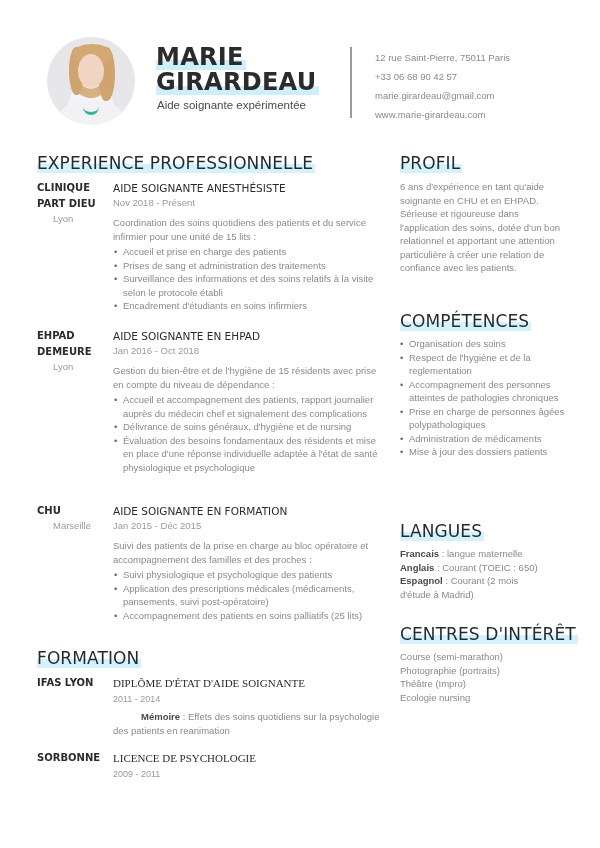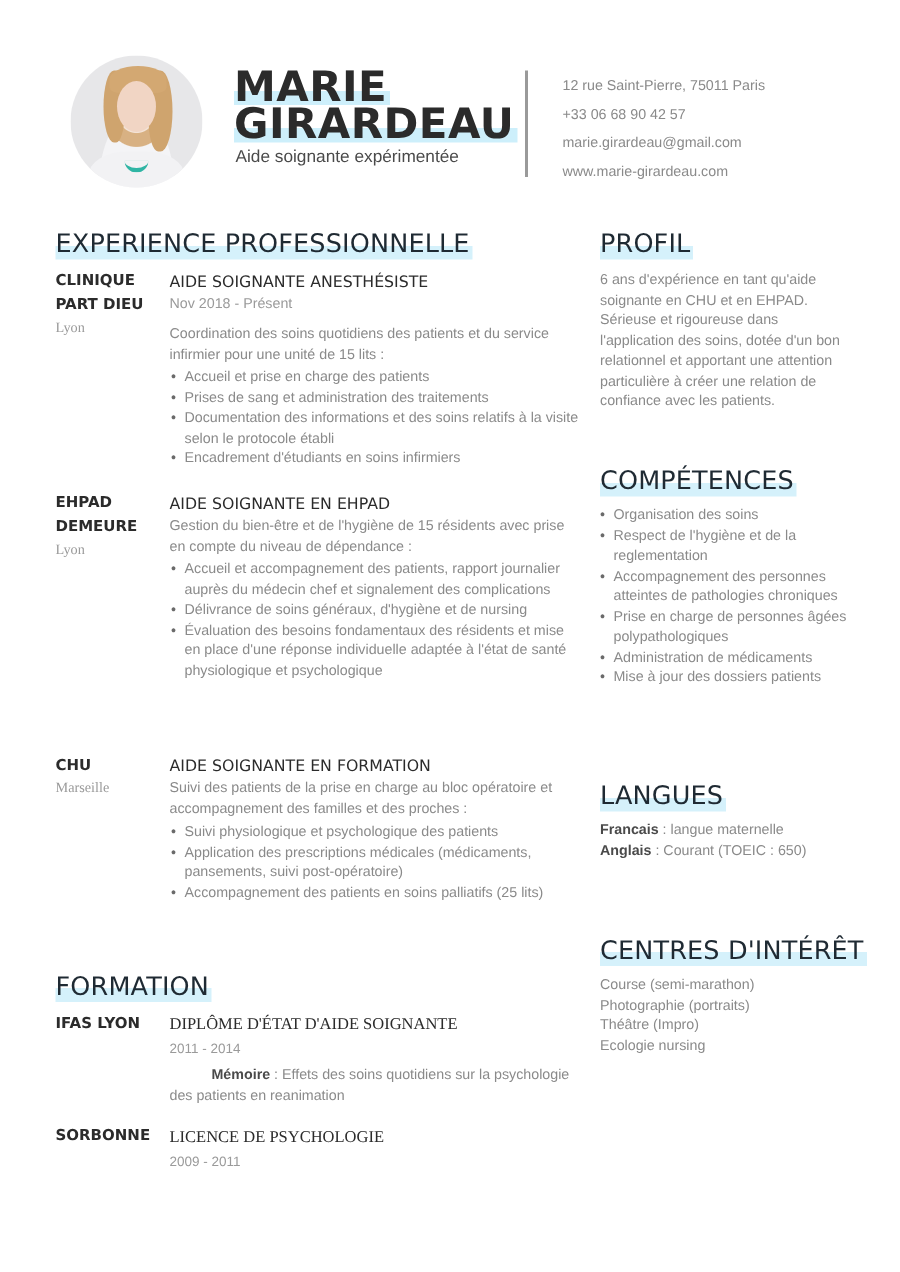--- a/index.html
+++ b/index.html
@@ -13,33 +13,33 @@
                 radial-gradient(ellipse at 50% 100%, #f4f4f6 0 40%, transparent 41%),
                 #e7e7e9;
     overflow: hidden; }
   .photo .face { position: absolute; left: 31px; top: 17px; width: 26px; height: 34px; border-radius: 50%; background: #f1d5c4; }
   .photo .hair-l { position: absolute; left: 22px; top: 10px; width: 14px; height: 48px; border-radius: 50% 30% 40% 50%; background: #cfa46e; }
   .photo .hair-r { position: absolute; left: 52px; top: 10px; width: 16px; height: 54px; border-radius: 30% 50% 50% 40%; background: #cfa46e; }
   .photo .hair-t { position: absolute; left: 26px; top: 7px; width: 38px; height: 18px; border-radius: 50% 50% 20% 20%; background: #d3a872; }
   .photo .shirt { position: absolute; left: 12px; top: 64px; width: 64px; height: 40px; border-radius: 40% 40% 0 0; background: #f2f2f4; }
   .photo .necklace { position: absolute; left: 36px; top: 70px; width: 16px; height: 8px; border-radius: 0 0 8px 8px; border-bottom: 3px solid #2fb5a4; }
 
-  .name { position: absolute; left: 156px; top: 45px; font-family: "DejaVu Sans", sans-serif; font-weight: bold; font-size: 28px; line-height: 25px; color: #2b2b2b; letter-spacing: 0.3px; }
+  .name { position: absolute; left: 156px; top: 45px; font-family: "DejaVu Sans", sans-serif; font-weight: bold; font-size: 24px; line-height: 25px; color: #2b2b2b; letter-spacing: 0.3px; }
   .name span { display: inline-block; background: linear-gradient(to bottom, transparent 62%, #cdeffb 62%, #cdeffb 100%); padding-right: 2px; }
   .subtitle { position: absolute; left: 157px; top: 99px; font-size: 11.5px; color: #4a4a4a; }
 
   .divider-v { position: absolute; left: 350px; top: 47px; width: 1.5px; height: 71px; background: #9a9a9a; }
   .contact { position: absolute; left: 375px; top: 48px; font-size: 9.5px; line-height: 19px; color: #8a8a8a; }
 
   .section-title { position: absolute; font-family: "DejaVu Sans", sans-serif; font-size: 17px; color: #1f2a33; letter-spacing: 0.1px; }
   .section-title span { background: linear-gradient(to bottom, transparent 55%, #d5f1fb 55%, #d5f1fb 100%); padding-right: 2px; }
 
   .exp { position: absolute; left: 37px; width: 350px; }
   .exp .org { position: absolute; left: 0; top: 0; width: 70px; font-family: "DejaVu Sans", sans-serif; font-weight: bold; font-size: 10px; line-height: 16px; color: #2b2b2b; }
-  .exp .city { display: block; font-family: Liberation Serif, serif; font-weight: normal; font-size: 9.5px; color: #9a9a9a; line-height: 14px; }
+  .exp .city { display: block; font-family: Liberation Sans, sans-serif; font-weight: normal; font-size: 9.5px; color: #9a9a9a; line-height: 14px; margin-left: 16px; }
   .exp .body { position: absolute; left: 76px; top: 0; width: 276px; }
   .exp .role { font-family: "DejaVu Sans", sans-serif; font-size: 10.5px; line-height: 16px; color: #2b2b2b; }
   .exp .dates { font-size: 9.5px; color: #9a9a9a; line-height: 14px; margin-bottom: 6px; }
   .exp .desc { font-size: 9.5px; line-height: 13.5px; color: #8a8a8a; }
   .exp ul { list-style: none; margin-top: 2px; }
   .exp li { font-size: 9.5px; line-height: 13.5px; color: #8a8a8a; padding-left: 10px; position: relative; }
   .exp li::before { content: "•"; position: absolute; left: 1px; top: 0; color: #6a6a6a; }
 
   .edu { position: absolute; left: 37px; width: 350px; }
   .edu .org { position: absolute; left: 0; top: 0; font-family: "DejaVu Sans", sans-serif; font-weight: bold; font-size: 10px; line-height: 16px; color: #2b2b2b; }
@@ -92,50 +92,52 @@
     <span>PART DIEU</span>
     <span class="city">Lyon</span>
   </div>
   <div class="body">
     <div class="role">AIDE SOIGNANTE ANESTHÉSISTE</div>
     <div class="dates">Nov 2018 - Présent</div>
     <div class="desc">Coordination des soins quotidiens des patients et du service infirmier pour une unité de 15 lits :</div>
     <ul>
       <li>Accueil et prise en charge des patients</li>
       <li>Prises de sang et administration des traitements</li>
-      <li>Documentation des informations et des soins relatifs à la visite selon le protocole établi</li>
+      <li>Surveillance des informations et des soins relatifs à la visite selon le protocole établi</li>
       <li>Encadrement d'étudiants en soins infirmiers</li>
     </ul>
   </div>
 </div>
 
 <div class="exp" style="top:328px;">
   <div class="org">
     <span>EHPAD</span><br>
     <span>DEMEURE</span>
     <span class="city">Lyon</span>
   </div>
   <div class="body">
     <div class="role">AIDE SOIGNANTE EN EHPAD</div>
+    <div class="dates">Jan 2016 - Oct 2018</div>
     <div class="desc">Gestion du bien-être et de l'hygiène de 15 résidents avec prise en compte du niveau de dépendance :</div>
     <ul>
       <li>Accueil et accompagnement des patients, rapport journalier auprès du médecin chef et signalement des complications</li>
       <li>Délivrance de soins généraux, d'hygiène et de nursing</li>
       <li>Évaluation des besoins fondamentaux des résidents et mise en place d'une réponse individuelle adaptée à l'état de santé physiologique et psychologique</li>
     </ul>
   </div>
 </div>
 
 <div class="exp" style="top:503px;">
   <div class="org">
     <span>CHU</span>
     <span class="city">Marseille</span>
   </div>
   <div class="body">
     <div class="role">AIDE SOIGNANTE EN FORMATION</div>
+    <div class="dates">Jan 2015 - Déc 2015</div>
     <div class="desc">Suivi des patients de la prise en charge au bloc opératoire et accompagnement des familles et des proches :</div>
     <ul>
       <li>Suivi physiologique et psychologique des patients</li>
       <li>Application des prescriptions médicales (médicaments, pansements, suivi post-opératoire)</li>
       <li>Accompagnement des patients en soins palliatifs (25 lits)</li>
     </ul>
   </div>
 </div>
 
 <div class="section-title" style="left:37px; top:648px;">
@@ -177,20 +179,21 @@
     <li>Mise à jour des dossiers patients</li>
   </ul>
 </div>
 
 <div class="section-title" style="left:400px; top:521px;">
   <span>LANGUES</span>
 </div>
 <div class="side" style="top:547px; width:150px;">
   <div class="lang-row"><b>Francais</b><span> : langue maternelle</span></div>
   <div class="lang-row"><b>Anglais</b><span> : Courant (TOEIC : 650)</span></div>
+  <div class="lang-row"><b>Espagnol</b><span> : Courant (2 mois d'étude à Madrid)</span></div>
 </div>
 
 <div class="section-title" style="left:400px; top:624px;">
   <span>CENTRES D'INTÉRÊT</span>
 </div>
 <div class="side" style="top:650px;">
   <span class="int-row">Course (semi-marathon)</span>
   <span class="int-row">Photographie (portraits)</span>
   <span class="int-row">Théâtre (Impro)</span>
   <span class="int-row">Ecologie nursing</span>

